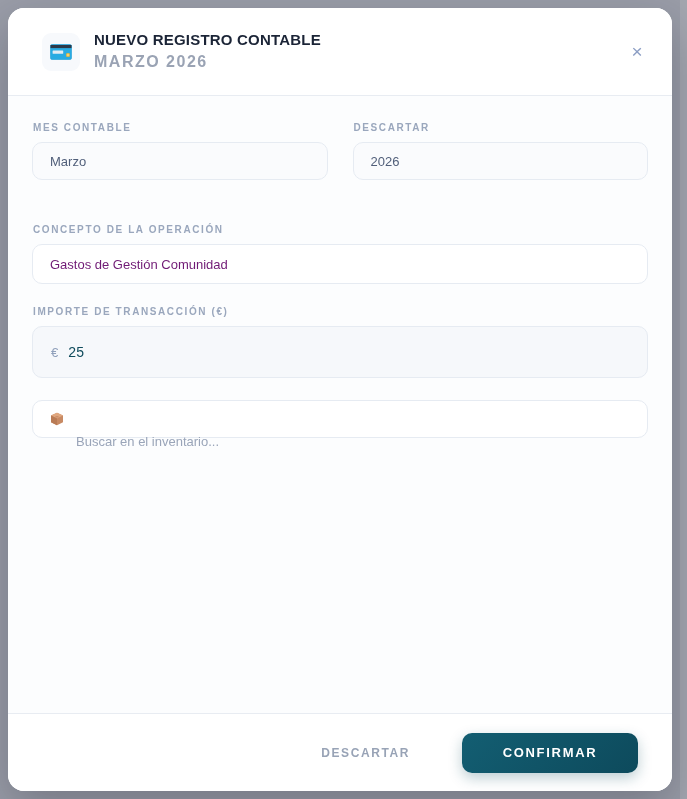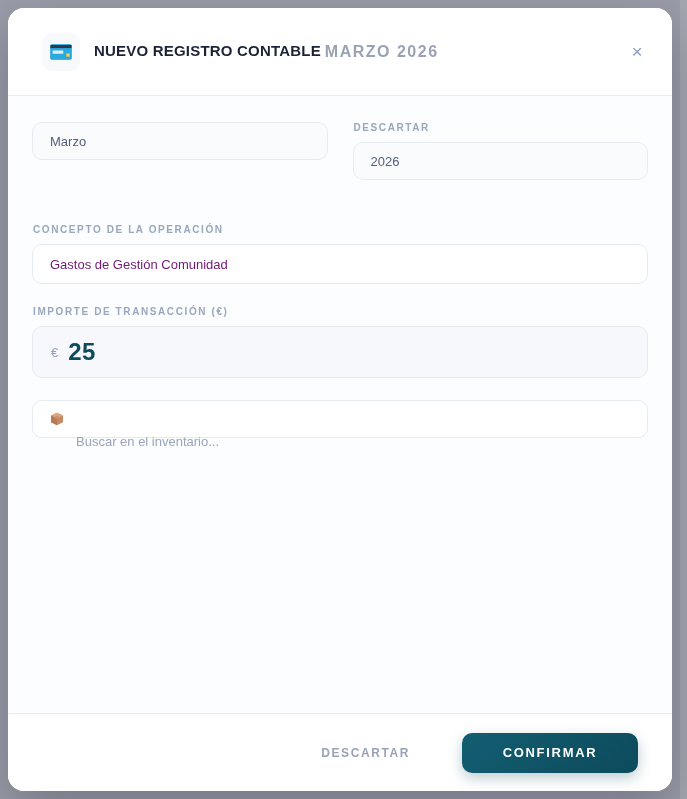--- a/index.html
+++ b/index.html
@@ -51,21 +51,21 @@
     background: #f7f9fc;
     display: flex;
     align-items: center;
     justify-content: center;
     margin-left: 10px;
     margin-right: 14px;
   }
 
   .card-svg { display: block; }
 
-  .header-text { display: flex; justify-content: center; gap: 4px; }
+  .header-text { display: flex; flex-direction: column; justify-content: center; gap: 4px; }
 
   .header-title {
     font-size: 15px;
     font-weight: bold;
     color: #1b2436;
     letter-spacing: 0.2px;
     line-height: 1.1;
   }
 
   .header-subtitle {
@@ -151,22 +151,22 @@
     padding-left: 18px;
   }
 
   .currency-symbol {
     font-size: 13px;
     color: #90a0bb;
     font-weight: normal;
   }
 
   .amount-value {
-    font-size: 24px;
-    font-weight: bold;
+    font-size: 14px;
+    font-weight: normal;
     color: #0f4b5c;
     letter-spacing: 0.3px;
   }
 
   .field-input.search {
     background: #ffffff;
     height: 38px;
     gap: 12px;
     padding-left: 17px;
   }
@@ -260,20 +260,21 @@
     </div>
 
     <button class="close-button">×</button>
   </div>
 
   <div class="modal-body">
 
     <div class="field-row">
 
       <div class="field-group">
+        <span class="field-label">MES CONTABLE</span>
         <div class="field-input">
           <span>Marzo</span>
         </div>
       </div>
 
       <div class="field-group">
         <span class="field-label">DESCARTAR</span>
         <div class="field-input">
           <span>2026</span>
         </div>

